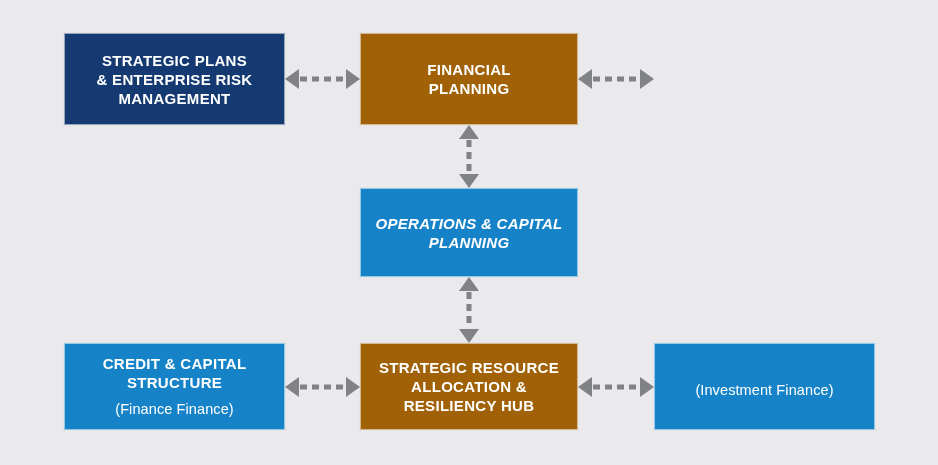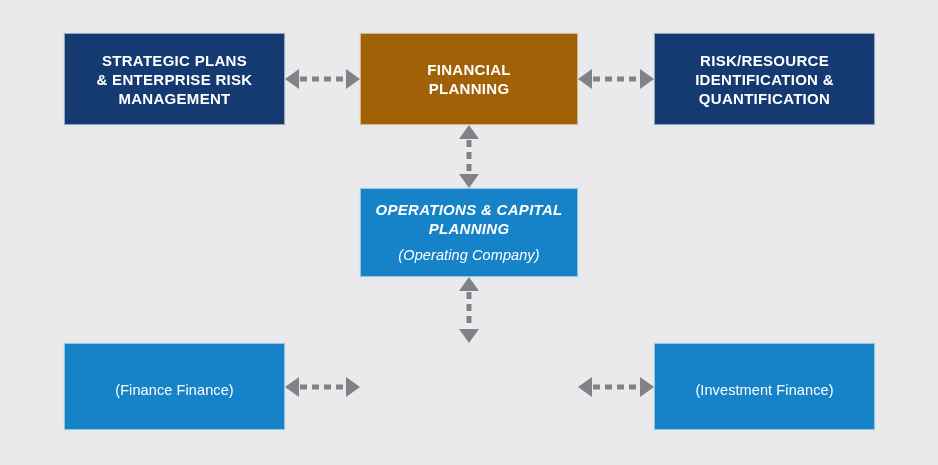--- a/index.html
+++ b/index.html
@@ -81,36 +81,37 @@
     <div class="title">STRATEGIC PLANS
 &amp; ENTERPRISE RISK
 MANAGEMENT</div>
   </div>
 
   <div class="node fill-medium" id="n-financial-planning">
     <div class="title">FINANCIAL
 PLANNING</div>
   </div>
 
-  <div class="node fill-navy" id="n-risk-resource">
-    <div class="title">RISK/RESOURCE
-IDENTIFICATION &amp;
-QUANTIFICATION</div>
-  </div>
 
   <div class="node fill-light" id="n-operations">
     <div class="title">OPERATIONS &amp; CAPITAL
 PLANNING</div>
-    <div class="subtitle">(Operating Company)</div>
   </div>
 
   <div class="node fill-light" id="n-credit-capital">
+    <div class="title">CREDIT &amp; CAPITAL
+STRUCTURE</div>
     <div class="subtitle">(Finance Finance)</div>
   </div>
 
+  <div class="node fill-medium" id="n-strategic-resource">
+    <div class="title">STRATEGIC RESOURCE
+ALLOCATION &amp;
+RESILIENCY HUB</div>
+  </div>
 
   <div class="node fill-light" id="n-risk-hedges">
     <div class="subtitle">(Investment Finance)</div>
   </div>
 
   <div class="connector" id="c-top-left">
     <svg width="75" height="38" viewBox="0 0 75 38">
       <g fill="#808285">
         <polygon points="0,19 14,9 14,29"></polygon>
         <polygon points="75,19 61,9 61,29"></polygon>

